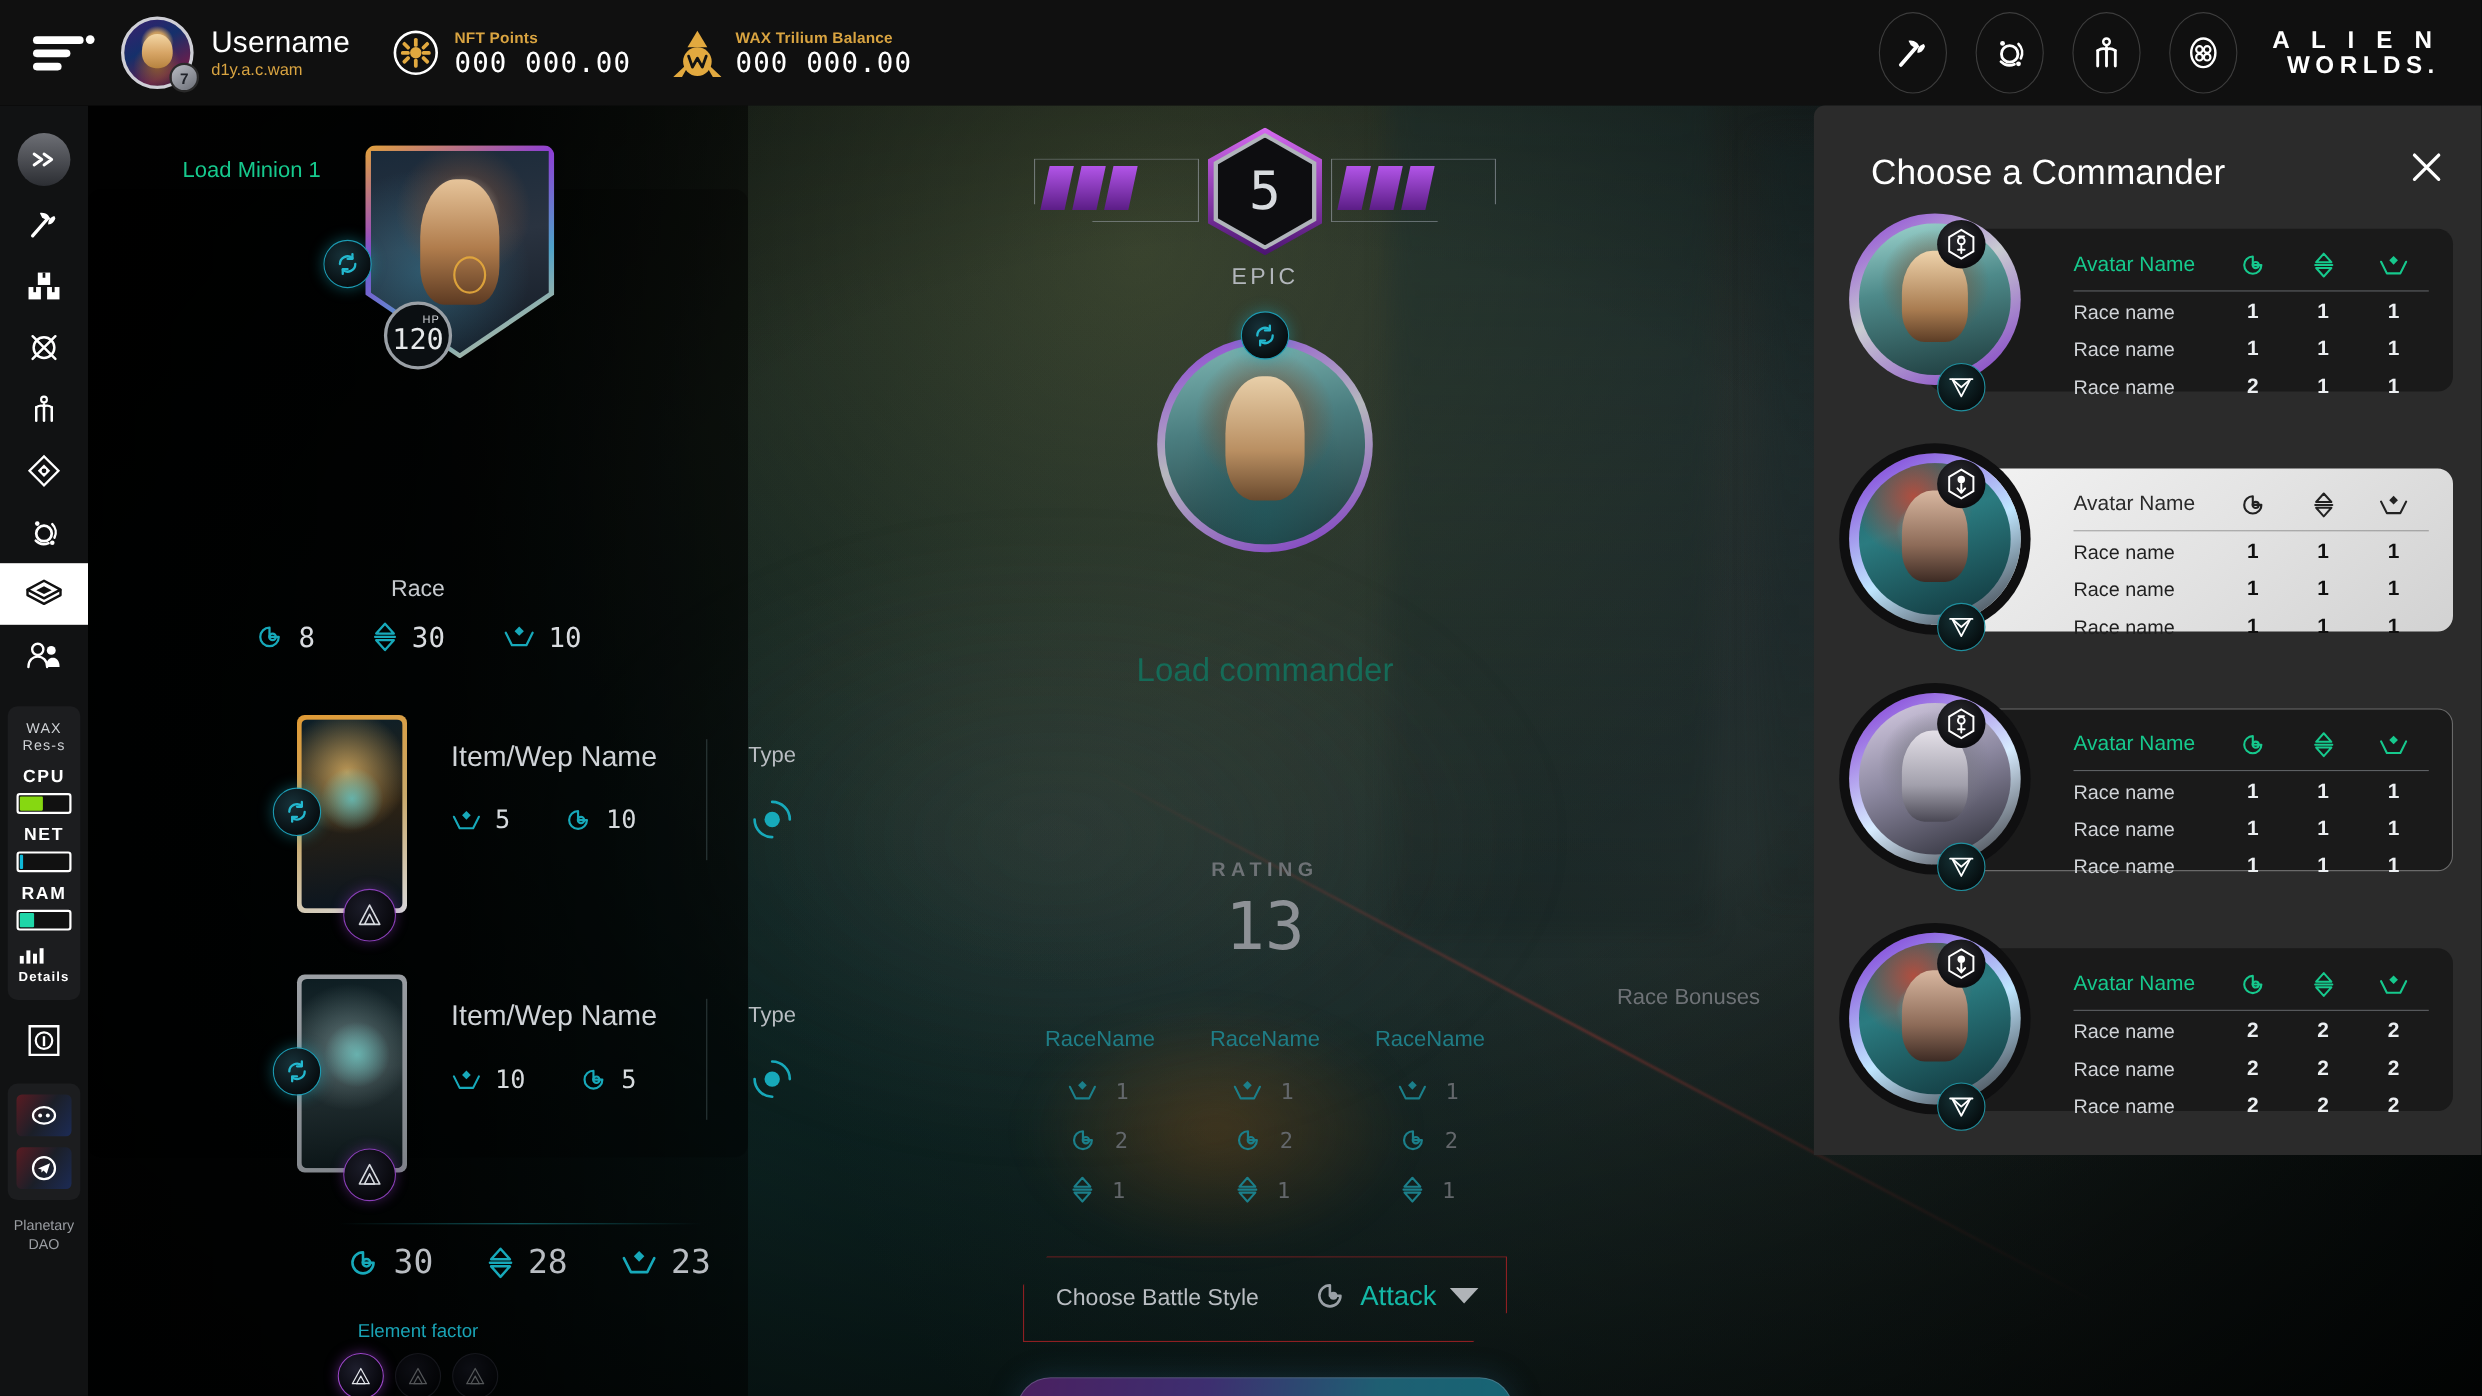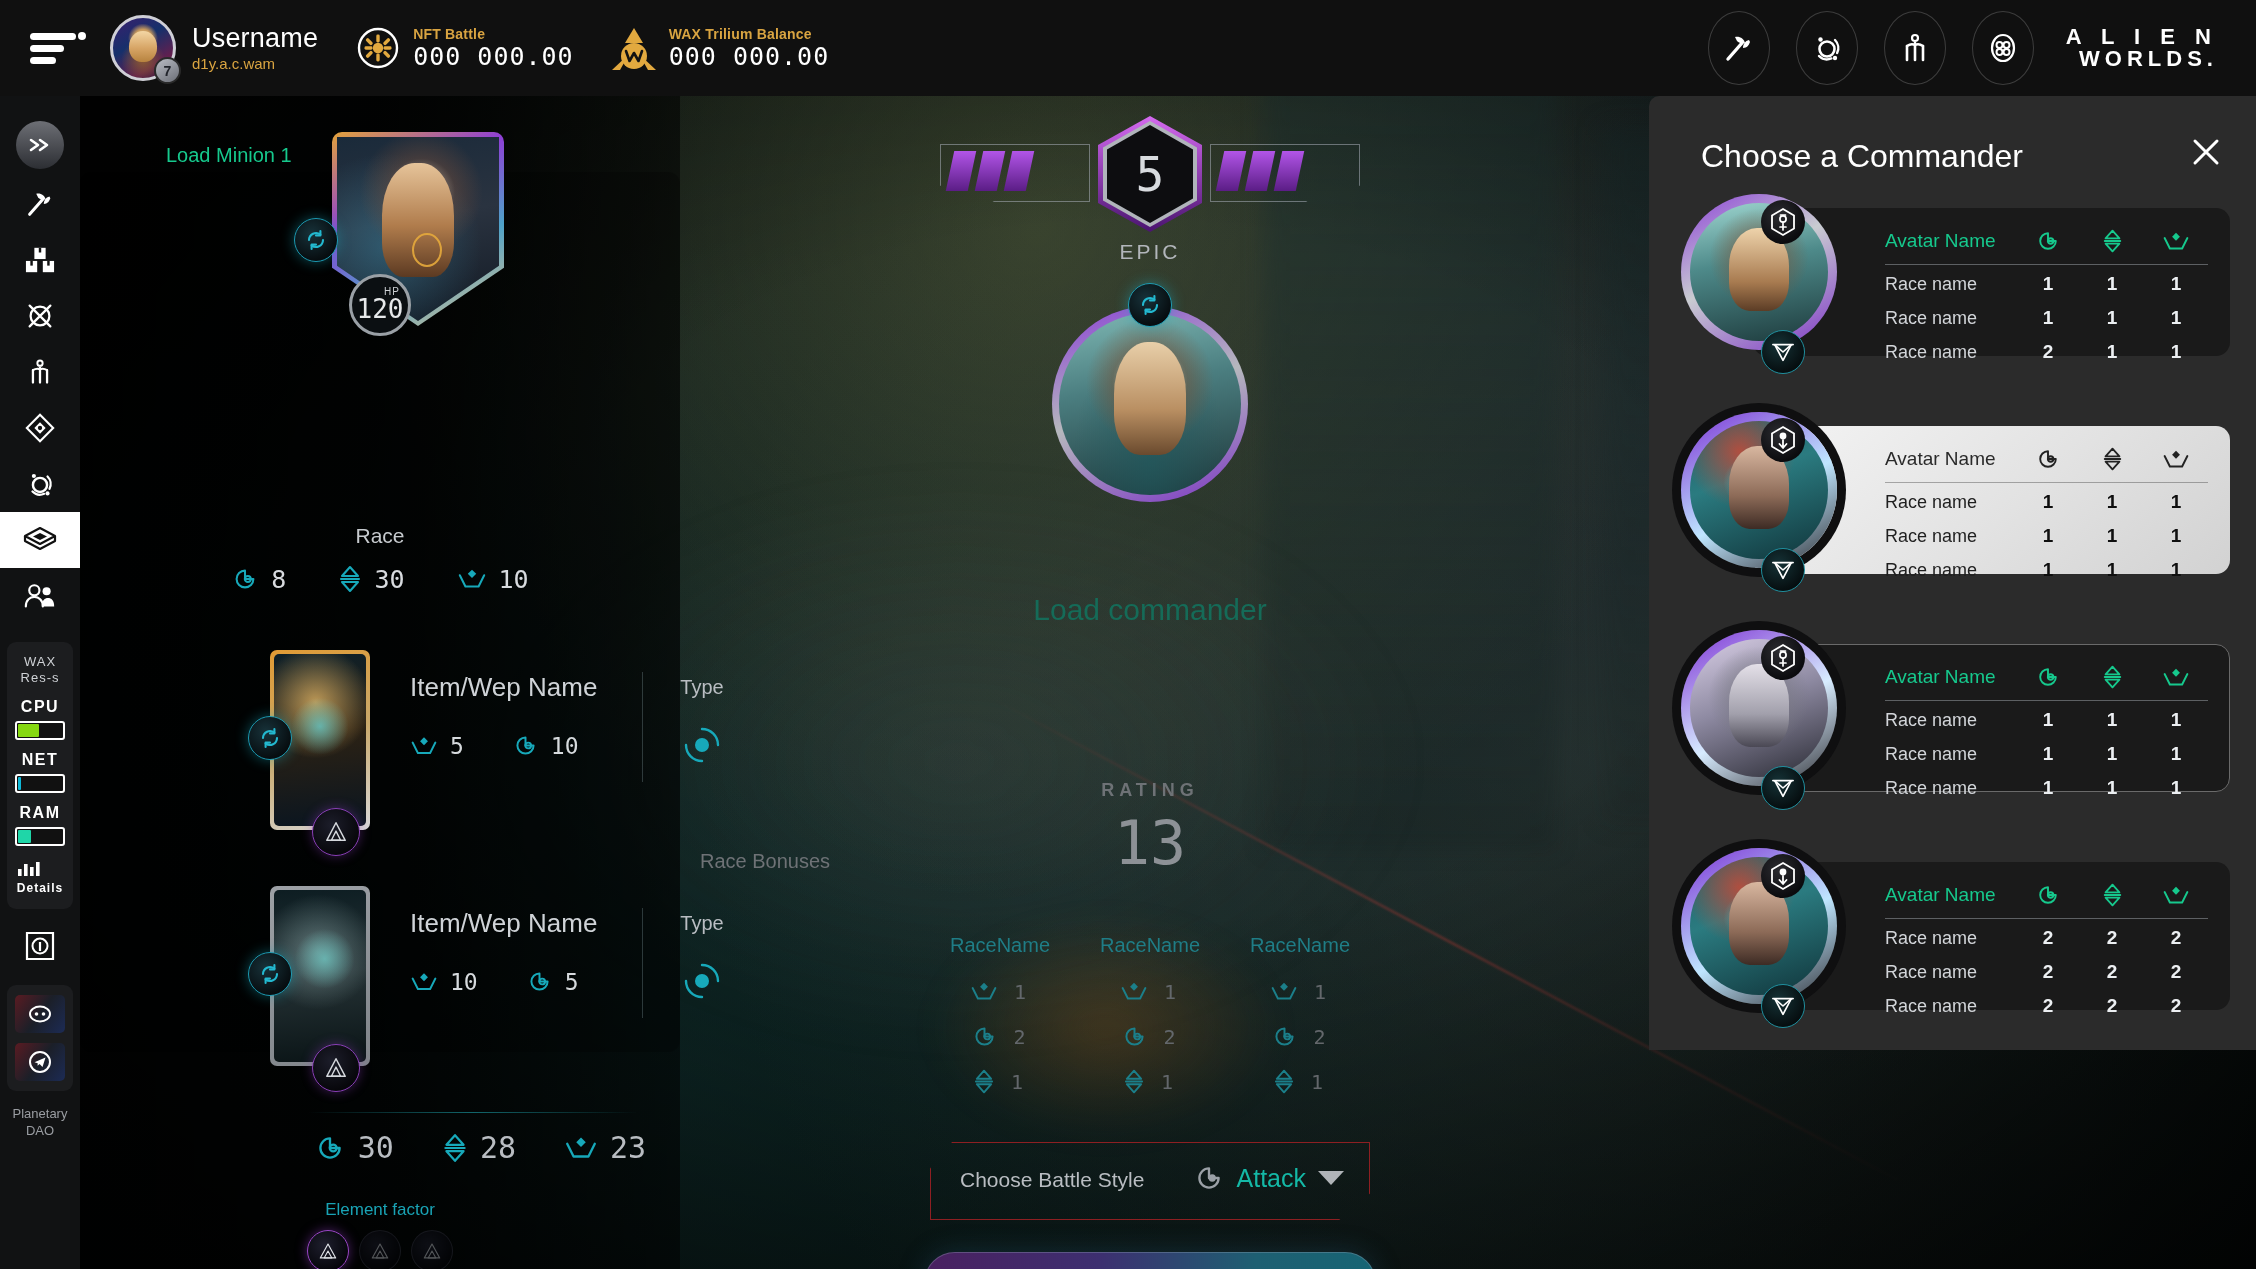--- a/index.html
+++ b/index.html
@@ -317,21 +317,21 @@
   .cmd-refresh{
     position:absolute; left:50%; transform:translateX(-50%); top:187px;
     width:44px; height:44px; border-radius:50%;
     background:radial-gradient(circle at 40% 35%, #17323a, #070d10 72%);
     border:1.5px solid #1c9bb3; display:flex; align-items:center; justify-content:center;
     z-index:4; cursor:pointer; box-shadow:0 0 14px rgba(25,170,190,.45);
   }
   .load-cmd{ position:absolute; left:0; right:0; top:497px; text-align:center; font-size:30px; color:#156b58; }
   .rating-lab{ position:absolute; left:0; right:0; top:684px; text-align:center; font-size:18px; color:#6e7276; letter-spacing:5px; font-weight:700; }
   .rating-val{ position:absolute; left:0; right:0; top:712px; text-align:center; font-size:60px; color:#8d9196; font-family:"DejaVu Sans Mono",monospace; }
-  .race-bon-lab{ position:absolute; left:0; right:0; top:754px; text-align:left; font-size:20px; color:#6e7276; }
+  .race-bon-lab{ position:absolute; left:0; right:0; top:800px; text-align:right; font-size:20px; color:#6e7276; }
   .race-bon-grid{
     position:absolute; left:50%; transform:translateX(-50%); top:838px;
     width:430px; display:flex; justify-content:space-between;
   }
   .rb-col{ width:130px; text-align:center; }
   .rb-col .rbname{ font-size:20px; color:#1f7d86; margin-bottom:12px; }
   .rb-row{ display:flex; align-items:center; justify-content:center; gap:16px; height:45px; }
   .rb-row .rv{ font-size:20px; color:#63676b; font-family:"DejaVu Sans Mono",monospace; width:16px; text-align:left; }
 
   .style-box{
@@ -474,21 +474,21 @@
           <rect x="8.5" y="20.3" width="8" height="3.4" rx="1.4"></rect>
           <rect x="27.5" y="20.3" width="8" height="3.4" rx="1.4"></rect>
           <rect x="11.6" y="11.6" width="3.4" height="8" rx="1.4" transform="rotate(-45 13.3 15.6)"></rect>
           <rect x="29" y="11.6" width="3.4" height="8" rx="1.4" transform="rotate(45 30.7 15.6)"></rect>
           <rect x="11.6" y="24.4" width="3.4" height="8" rx="1.4" transform="rotate(45 13.3 28.4)"></rect>
           <rect x="29" y="24.4" width="3.4" height="8" rx="1.4" transform="rotate(-45 30.7 28.4)"></rect>
         </g>
       </svg>
     </div>
     <div class="btxt">
-      <div class="blabel">NFT Battle</div>
+      <div class="blabel">NFT Points</div>
       <div class="bval">000 000.00</div>
     </div>
   </div>
 
   <div class="bal">
     <div class="bicon">
       <svg width="44" height="48" viewBox="0 0 44 48">
         <polygon points="22,2 31,17 13,17" fill="#e2a93f"></polygon>
         <polygon points="8,44 17,28 0,44" fill="#e2a93f"></polygon>
         <polygon points="36,44 27,28 44,44" fill="#e2a93f"></polygon>

